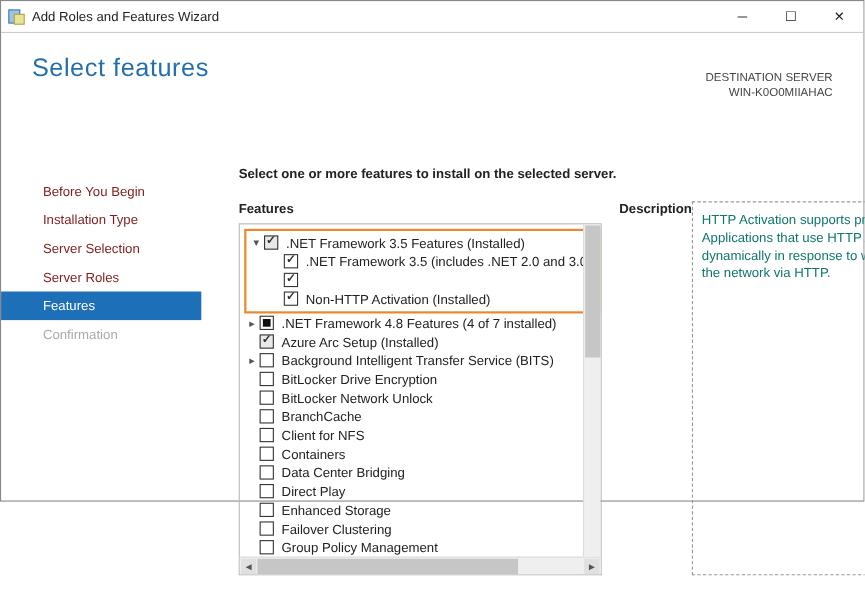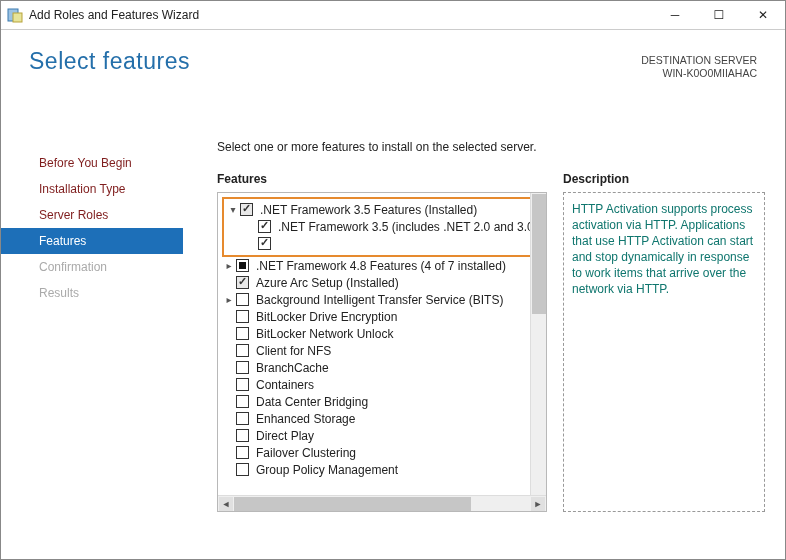--- a/index.html
+++ b/index.html
@@ -1,32 +1,32 @@
 <!DOCTYPE html>
 <html><head>
 <meta charset="utf-8">
 <style>
   * { box-sizing: border-box; margin: 0; padding: 0; font-family: "Segoe UI", Tahoma, sans-serif; }
   html, body { width: 786px; height: 560px; background: #fff; overflow: hidden; }
-  .window { width: 786px; height: 560px; border: 1px solid #888; display: flex; flex-direction: column; background: #fff; }
+  .window { width: 786px; height: 456px; border: 1px solid #888; display: flex; flex-direction: column; background: #fff; }
   .titlebar { height: 30px; display: flex; align-items: center; padding: 0 0 0 6px; border-bottom: 1px solid #ccc; }
   .titlebar .app-icon { width: 16px; height: 18px; display:inline-flex; align-items:center; justify-content:center; margin-right: 6px; }
   .titlebar .title { font-size: 12px; color: #222; flex:1; }
   .titlebar .ctl { width: 44px; height: 28px; display:flex; align-items:center; justify-content:center; font-size:12px; color:#222; }
   .body { flex:1; display:flex; flex-direction:column;gap:36px; }
   .header-area { padding: 18px 28px 0 28px; display:flex; }
   .header-area .page-title { font-size: 23px; color:#246faa; font-weight:400; flex:1; letter-spacing:0.5px; }
-  .dest { text-align:right; font-size:10.5px; color:#444; line-height:13px; padding-top:6px; }
+  .dest { text-align:right; font-size:10.5px; color:#444; line-height:13px; padding-top:6px;margin-top:11px; }
   .main { flex:1; display:flex; padding: 24px 20px 0 0; gap:0; }
   .sidebar { width:182px; padding-top:10px; }
   .sidebar .step { font-size:12px; padding:6px 0 6px 38px; color:#7f1d1d; cursor:default; line-height:14px; }
   .sidebar .step.disabled { color:#aaa; }
   .sidebar .step.active { background:#1d6fb8; color:#fff; }
   .content { flex:1; display:flex; flex-direction:column; padding-left:34px; }
-  .instruction { font-size:12px; color:#222; margin-bottom:18px; }
+  .instruction { font-size:12px; color:#222; margin-bottom:18px;font-weight:bold; }
   .panels { display:flex; gap:16px; flex:1; min-height:0; }
   .features-box { flex:1; display:flex; flex-direction:column; min-width:0; }
   .panel-heading { font-size:12px; font-weight:600; color:#222; margin-bottom:6px; }
   .tree-wrap { border:1px solid #b8b8b8; height:320px; display:flex; flex-direction:column; }
   .tree-scroll { flex:1; overflow:hidden; position:relative; padding:4px 0 4px 4px; }
   .tree-scroll .vscroll { position:absolute; right:0; top:0; width:16px; height:100%; background:#efefef; border-left:1px solid #ddd; }
   .tree-scroll .vscroll .thumb { width:14px; margin:1px auto 0; height:120px; background:#c6c6c6; }
   .hscroll { height:16px; background:#efefef; border-top:1px solid #ddd; display:flex; align-items:center; justify-content:space-between; padding:0 1px; }
   .hscroll .arrow { width:14px; height:14px; background:#e0e0e0; font-size:9px; display:flex; align-items:center; justify-content:center; color:#555;}
   .hscroll .track { flex:1; height:14px; background:#efefef; margin:0 1px; position:relative;}
@@ -34,21 +34,21 @@
   .tree-row { display:flex; align-items:center; height:17px; font-size:12px; color:#222; white-space:nowrap; }
   .indent { width:18px; flex-shrink:0; }
   .expander { width:14px; flex-shrink:0; color:#555; display:inline-flex; align-items:center; justify-content:center; font-size:10px;}
   .cb { width:13px; height:13px; border:1px solid #333; flex-shrink:0; display:inline-flex; align-items:center; justify-content:center; margin-right:5px; font-size:12px; line-height:1; background:#fff;}
   .cb.checked::before { content:"✓"; color:#333; font-size:11px; font-weight:bold; position:relative; top:-1px;}
   .cb.checked.filled { background:#e8e8e8; color:#666; }
   .cb.indet::before { content:""; width:7px; height:7px; background:#111; display:block;}
   .row-label { padding:0 2px; }
   .row-label.sel { background:#2a6fbb; color:#fff; }
   .highlight-box { border:2px solid #e68a2e; padding:2px 2px 3px 2px; }
-  .desc-box { width:202px; display:flex; flex-direction:column; }
+  .desc-box { width:202px; display:flex; flex-direction:row; }
   .desc-frame { flex:0 0 320px; border:1px dashed #999; padding:8px 8px; font-size:12px; color:#0f766e; line-height:16px; }
   .footer { height:58px; border-top:0; display:flex; align-items:center; justify-content:flex-end; padding:0 22px; gap:8px; }
   .btn { min-width:78px; height:24px; border:1px solid #888; background:#efefef; font-size:12px; color:#111; padding:0 10px; display:inline-flex; align-items:center; justify-content:center; }
   .btn.disabled { color:#9a9a9a; border-color:#b5b5b5; }
   .btn .ul { text-decoration:underline;margin-top:47px; }
 </style>
 </head>
 <body>
 
 <div class="window">
@@ -71,24 +71,24 @@
       <div class="dest">
         <div>DESTINATION SERVER</div>
         <div>WIN-K0O0MIIAHAC</div>
       </div>
     </div>
 
     <div class="main">
       <div class="sidebar" id="sidebar">
           <div class="step">Before You Begin</div>
           <div class="step">Installation Type</div>
+          <div class="step">Server Selection</div>
           <div class="step">Server Roles</div>
           <div class="step active">Features</div>
           <div class="step disabled">Confirmation</div>
-          <div class="step disabled">Results</div>
         </div>
 
       <div class="content">
         <div class="instruction">Select one or more features to install on the selected server.</div>
         <div class="panels">
           <div class="features-box">
             <div class="panel-heading">Features</div>
             <div class="tree-wrap">
               <div class="tree-scroll">
                 <div id="tree-rows">
@@ -102,20 +102,26 @@
                         <span class="indent"></span>
                         <span class="expander"></span>
                         <span class="cb checked"></span>
                         <span class="row-label">.NET Framework 3.5 (includes .NET 2.0 and 3.0)</span>
                       </div>
                       <div class="tree-row">
                         <span class="indent"></span>
                         <span class="expander"></span>
                         <span class="cb checked"></span>
                       </div>
+                      <div class="tree-row">
+                        <span class="indent"></span>
+                        <span class="expander"></span>
+                        <span class="cb checked"></span>
+                        <span class="row-label">Non-HTTP Activation (Installed)</span>
+                      </div>
                     </div>
                     <div class="tree-row">
                       <span class="expander">▸</span>
                       <span class="cb indet"></span>
                       <span class="row-label">.NET Framework 4.8 Features (4 of 7 installed)</span>
                     </div>
                     <div class="tree-row">
                       <span class="expander"></span>
                       <span class="cb checked filled"></span>
                       <span class="row-label">Azure Arc Setup (Installed)</span>
@@ -131,46 +137,46 @@
                       <span class="row-label">BitLocker Drive Encryption</span>
                     </div>
                     <div class="tree-row">
                       <span class="expander"></span>
                       <span class="cb"></span>
                       <span class="row-label">BitLocker Network Unlock</span>
                     </div>
                     <div class="tree-row">
                       <span class="expander"></span>
                       <span class="cb"></span>
+                      <span class="row-label">BranchCache</span>
+                    </div>
+                    <div class="tree-row">
+                      <span class="expander"></span>
+                      <span class="cb"></span>
                       <span class="row-label">Client for NFS</span>
                     </div>
                     <div class="tree-row">
                       <span class="expander"></span>
                       <span class="cb"></span>
-                      <span class="row-label">BranchCache</span>
-                    </div>
-                    <div class="tree-row">
-                      <span class="expander"></span>
-                      <span class="cb"></span>
                       <span class="row-label">Containers</span>
                     </div>
                     <div class="tree-row">
                       <span class="expander"></span>
                       <span class="cb"></span>
                       <span class="row-label">Data Center Bridging</span>
                     </div>
                     <div class="tree-row">
                       <span class="expander"></span>
                       <span class="cb"></span>
+                      <span class="row-label">Direct Play</span>
+                    </div>
+                    <div class="tree-row">
+                      <span class="expander"></span>
+                      <span class="cb"></span>
                       <span class="row-label">Enhanced Storage</span>
-                    </div>
-                    <div class="tree-row">
-                      <span class="expander"></span>
-                      <span class="cb"></span>
-                      <span class="row-label">Direct Play</span>
                     </div>
                     <div class="tree-row">
                       <span class="expander"></span>
                       <span class="cb"></span>
                       <span class="row-label">Failover Clustering</span>
                     </div>
                     <div class="tree-row">
                       <span class="expander"></span>
                       <span class="cb"></span>
                       <span class="row-label">Group Policy Management</span>

